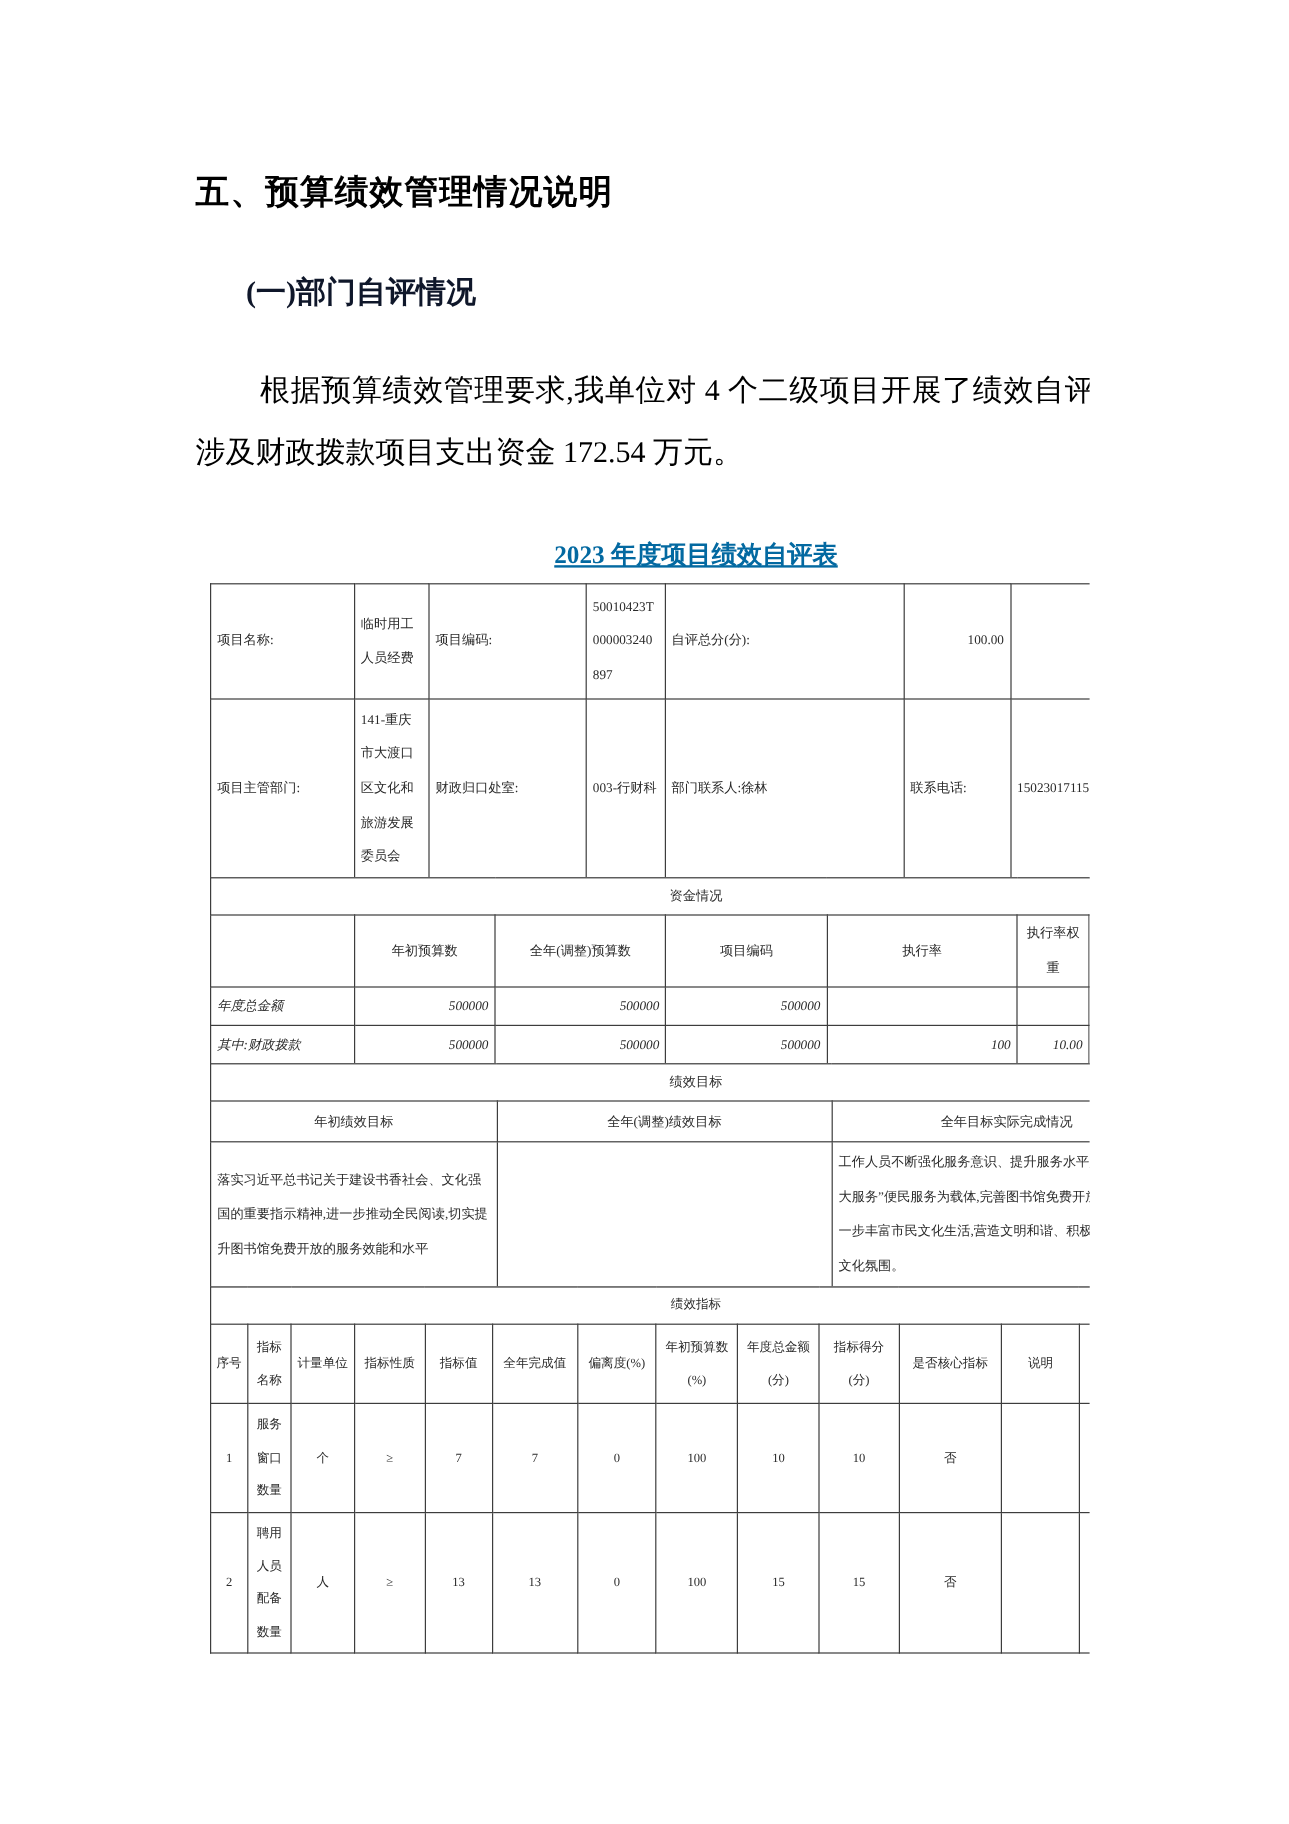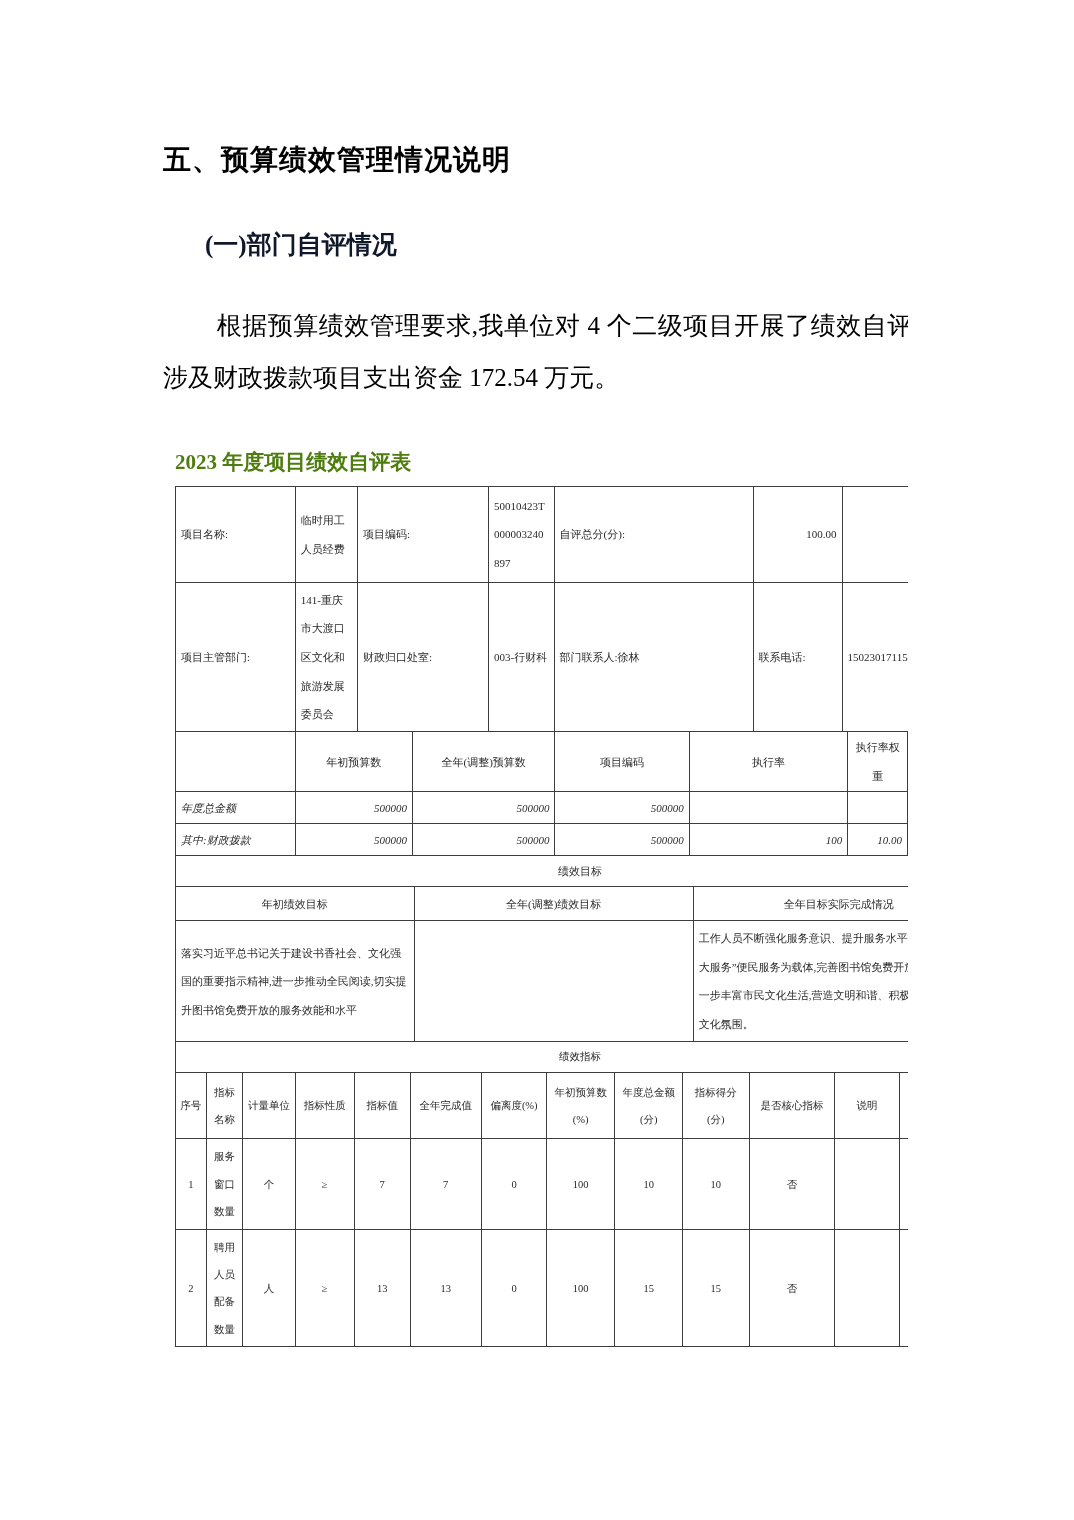--- a/index.html
+++ b/index.html
@@ -18,21 +18,21 @@
     margin:52px 0 0 205px;
     font-size:25px;font-weight:700;color:#0f172a;line-height:1.25;
     font-family:"Liberation Serif","DejaVu Serif",serif;
   }
   .para{
     margin:40px 0 0 163px;width:756px;
     font-size:25px;line-height:52px;text-indent:2.15em;text-align:justify;color:#000000;
   }
   .tbl-title{
     margin:44px 0 10px 175px;width:810px;
-    font-size:21px;font-weight:700;color:#4d7c0f;
+    text-align:center;font-size:21px;font-weight:700;color:#0369a1;text-decoration:underline;
   }
   table.tbl{
     border-collapse:collapse;table-layout:fixed;
     width:810px;margin-left:175px;background:#fff;
   }
   table.tbl + table.tbl{margin-top:-1px;}
   .tbl td{
     border:1px solid #3d3d3d;
     font-size:11px;line-height:2.6;color:#2a2a2a;
     padding:1px 5px;vertical-align:middle;text-align:left;
@@ -107,20 +107,23 @@
     <colgroup>
       <col style="width:14.8%">
         <col style="width:14.5%">
         <col style="width:17.6%">
       <col style="width:16.6%">
         <col style="width:19.6%">
         <col style="width:7.4%">
       <col style="width:9.5%">
     </colgroup>
     <tbody>
+        <tr class="rsec">
+      <td colspan="7" class="sec">资金情况</td>
+    </tr>
     <tr class="rbh">
       <td></td>
       <td>年初预算数</td>
       <td>全年(调整)预算数</td>
       <td>项目编码</td>
       <td>执行率</td>
       <td>执行率权重</td>
       <td>执行率得分</td>
     </tr>
     <tr class="rb1">

